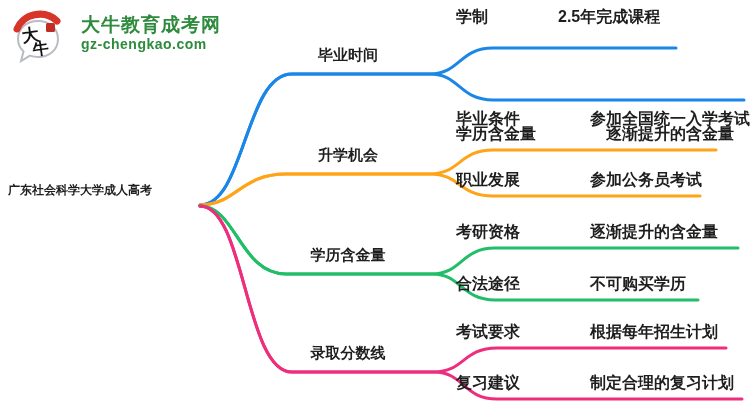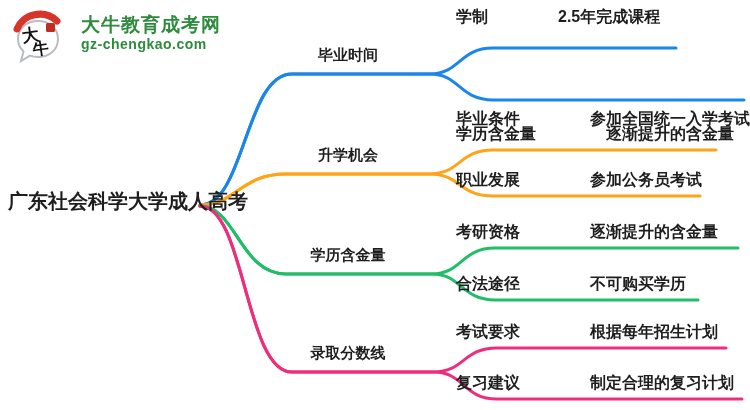--- a/index.html
+++ b/index.html
@@ -10,21 +10,21 @@
   
   .logo{position:absolute;left:10px;top:8px;display:flex;align-items:flex-start;cursor:pointer;}
   .logo-mark{width:56px;height:56px;flex:0 0 auto;}
   .logo-text{margin-left:15px;padding-top:6px;}
   .logo-name{font-size:19px;font-weight:bold;color:#2e8b3d;letter-spacing:1px;line-height:22px;}
   .logo-url{font-size:14px;font-weight:bold;color:#2e8b3d;line-height:17px;letter-spacing:.5px;}
   
   svg.links{position:absolute;left:0;top:0;}
   
   .root-label{
-    position:absolute;left:8px;top:191px;width:192px;font-size:20px;font-weight:600;
+    position:absolute;left:8px;top:180px;width:192px;font-size:12px;font-weight:600;
     color:#1e1e1e;line-height:20px;white-space:nowrap;cursor:pointer;font-family:Liberation Serif, serif;
   }
   .branch-label{
     position:absolute;left:292px;width:112px;text-align:center;font-size:15px;font-weight:600;
     color:#1e1e1e;line-height:22px;white-space:nowrap;cursor:pointer;
   }
   .leaf-row{
     position:absolute;left:456px;height:22px;display:flex;gap:70px;align-items:flex-end;
     font-size:16px;font-weight:600;color:#1e1e1e;line-height:22px;white-space:nowrap;cursor:pointer;
   }

